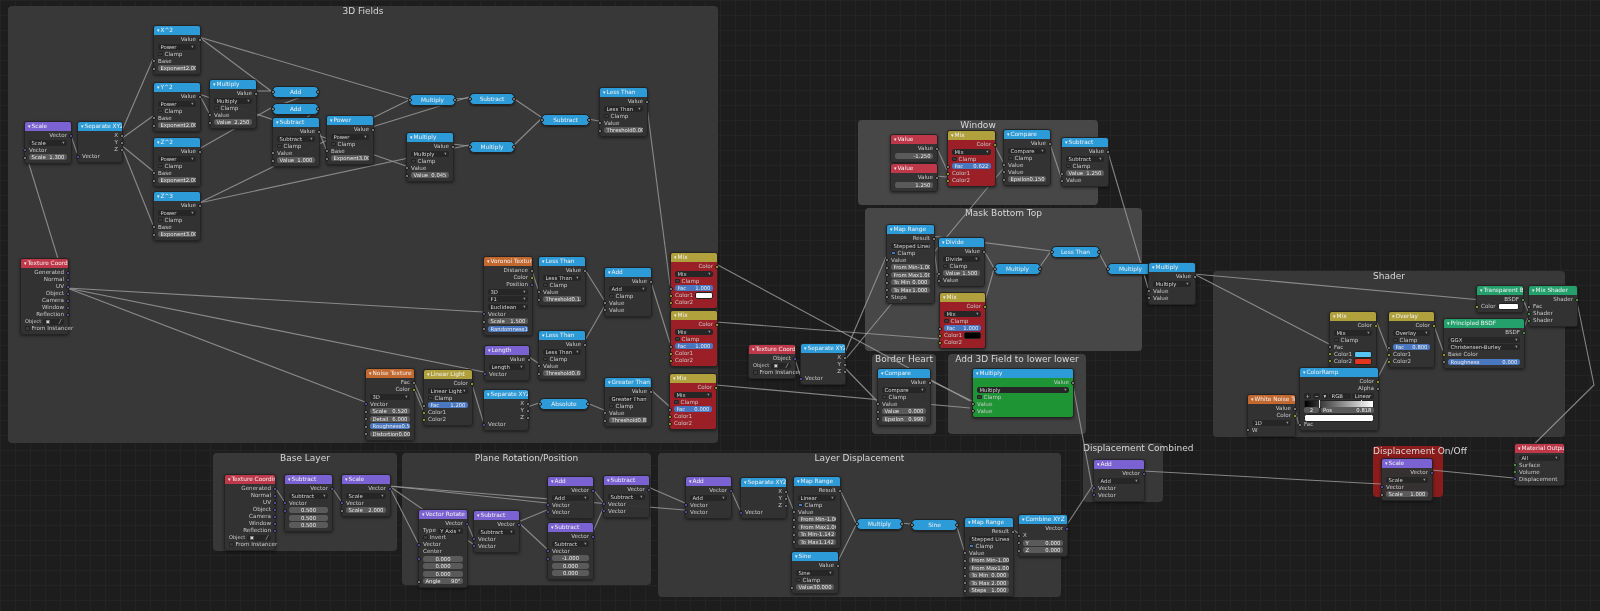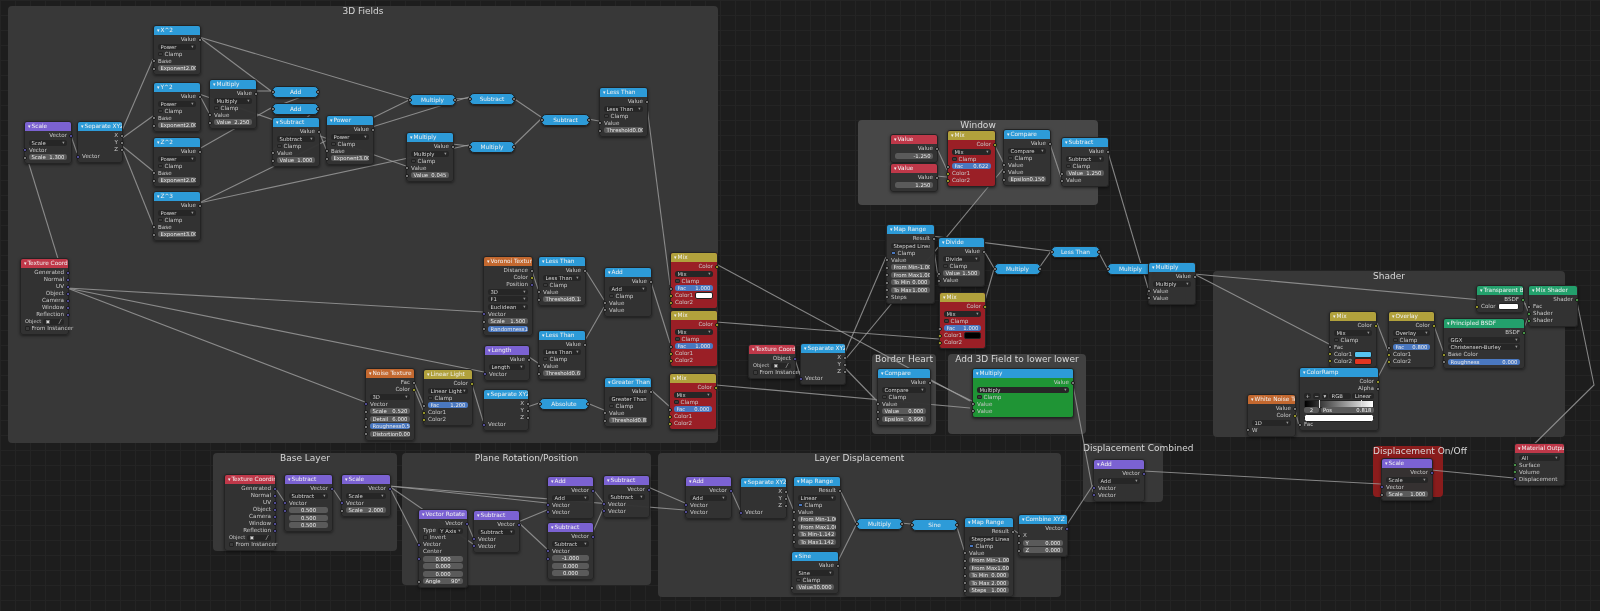--- a/index.html
+++ b/index.html
@@ -48,20 +48,23 @@
 </style>
 </head>
 <body>
 
 <div id="canvas">
     <div class="frame" style="left: 8px; top: 6px; width: 710px; height: 437px; background: rgb(56, 56, 56);">
       <div class="ftitle">3D Fields</div>
     </div>
     <div class="frame" style="left: 858px; top: 120px; width: 240px; height: 85px; background: rgb(71, 71, 71);">
       <div class="ftitle">Window</div>
+    </div>
+    <div class="frame" style="left: 865px; top: 208px; width: 277px; height: 143px; background: rgb(71, 71, 71);">
+      <div class="ftitle">Mask Bottom Top</div>
     </div>
     <div class="frame" style="left: 872px; top: 354px; width: 64px; height: 80px; background: rgb(65, 65, 65);">
       <div class="ftitle">Border Heart</div>
     </div>
     <div class="frame" style="left: 948px; top: 354px; width: 138px; height: 80px; background: rgb(65, 65, 65);">
       <div class="ftitle">Add 3D Field to lower lower</div>
     </div>
     <div class="frame" style="left: 1213px; top: 271px; width: 352px; height: 166px; background: rgb(56, 56, 56);">
       <div class="ftitle">Shader</div>
     </div>

